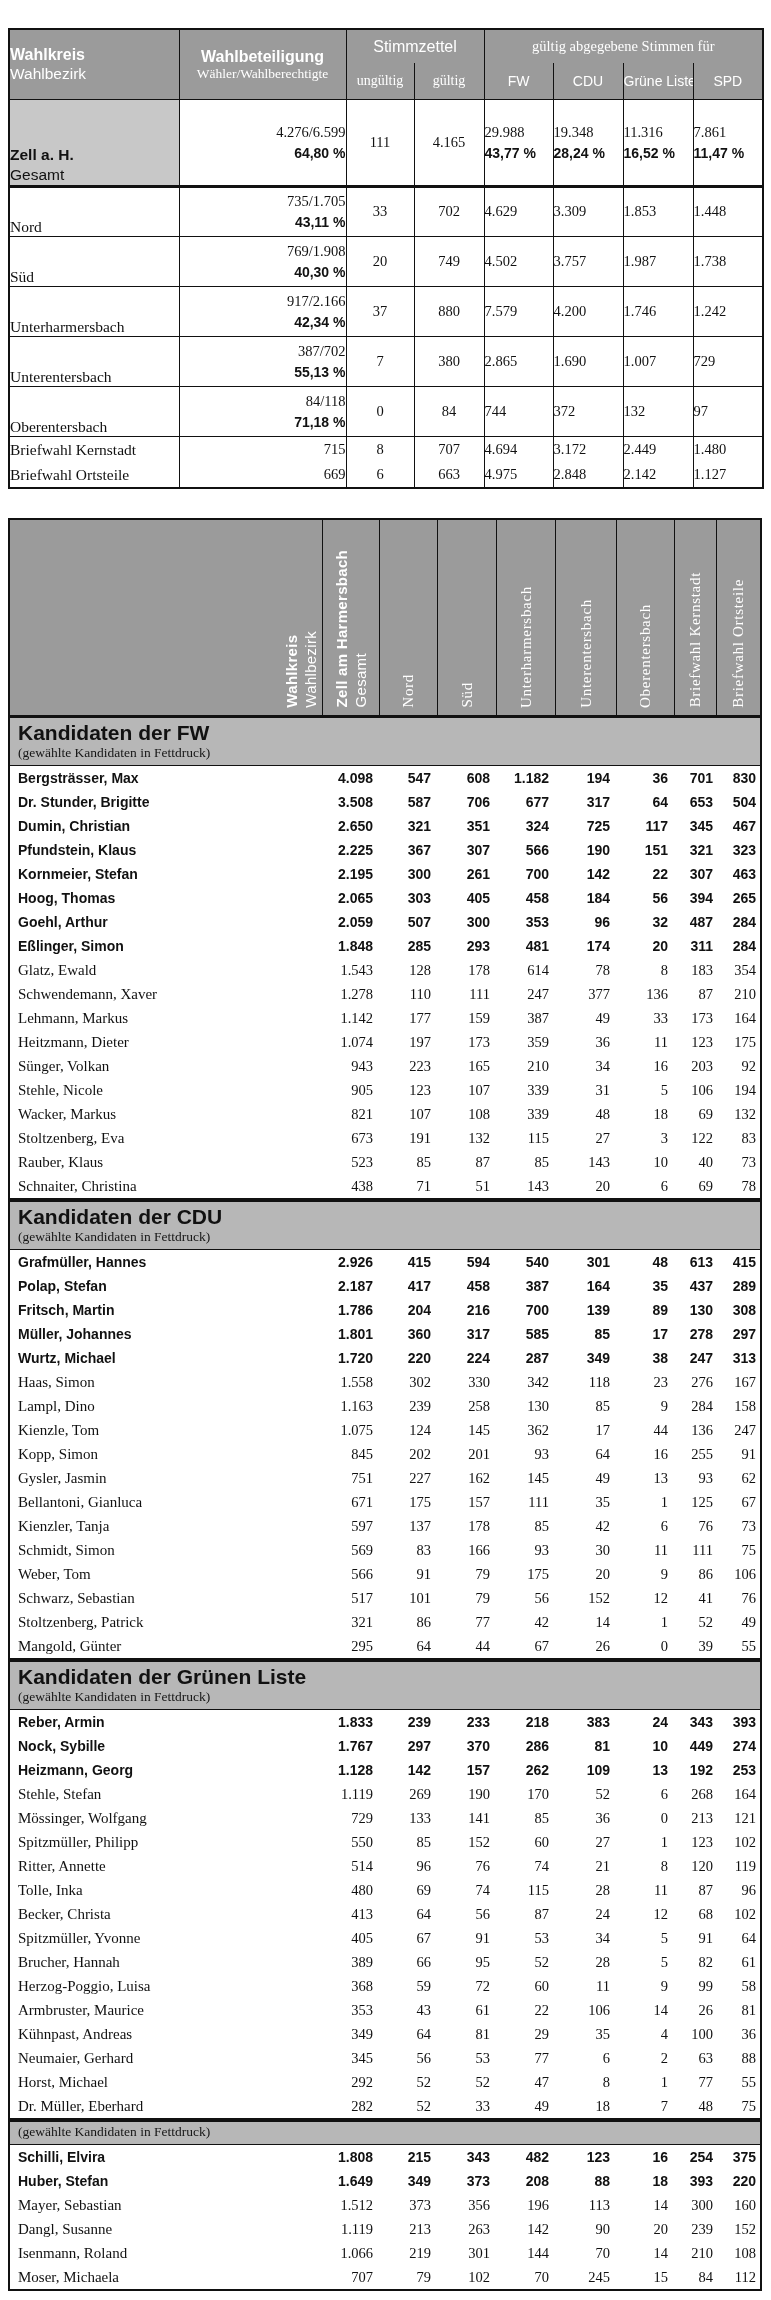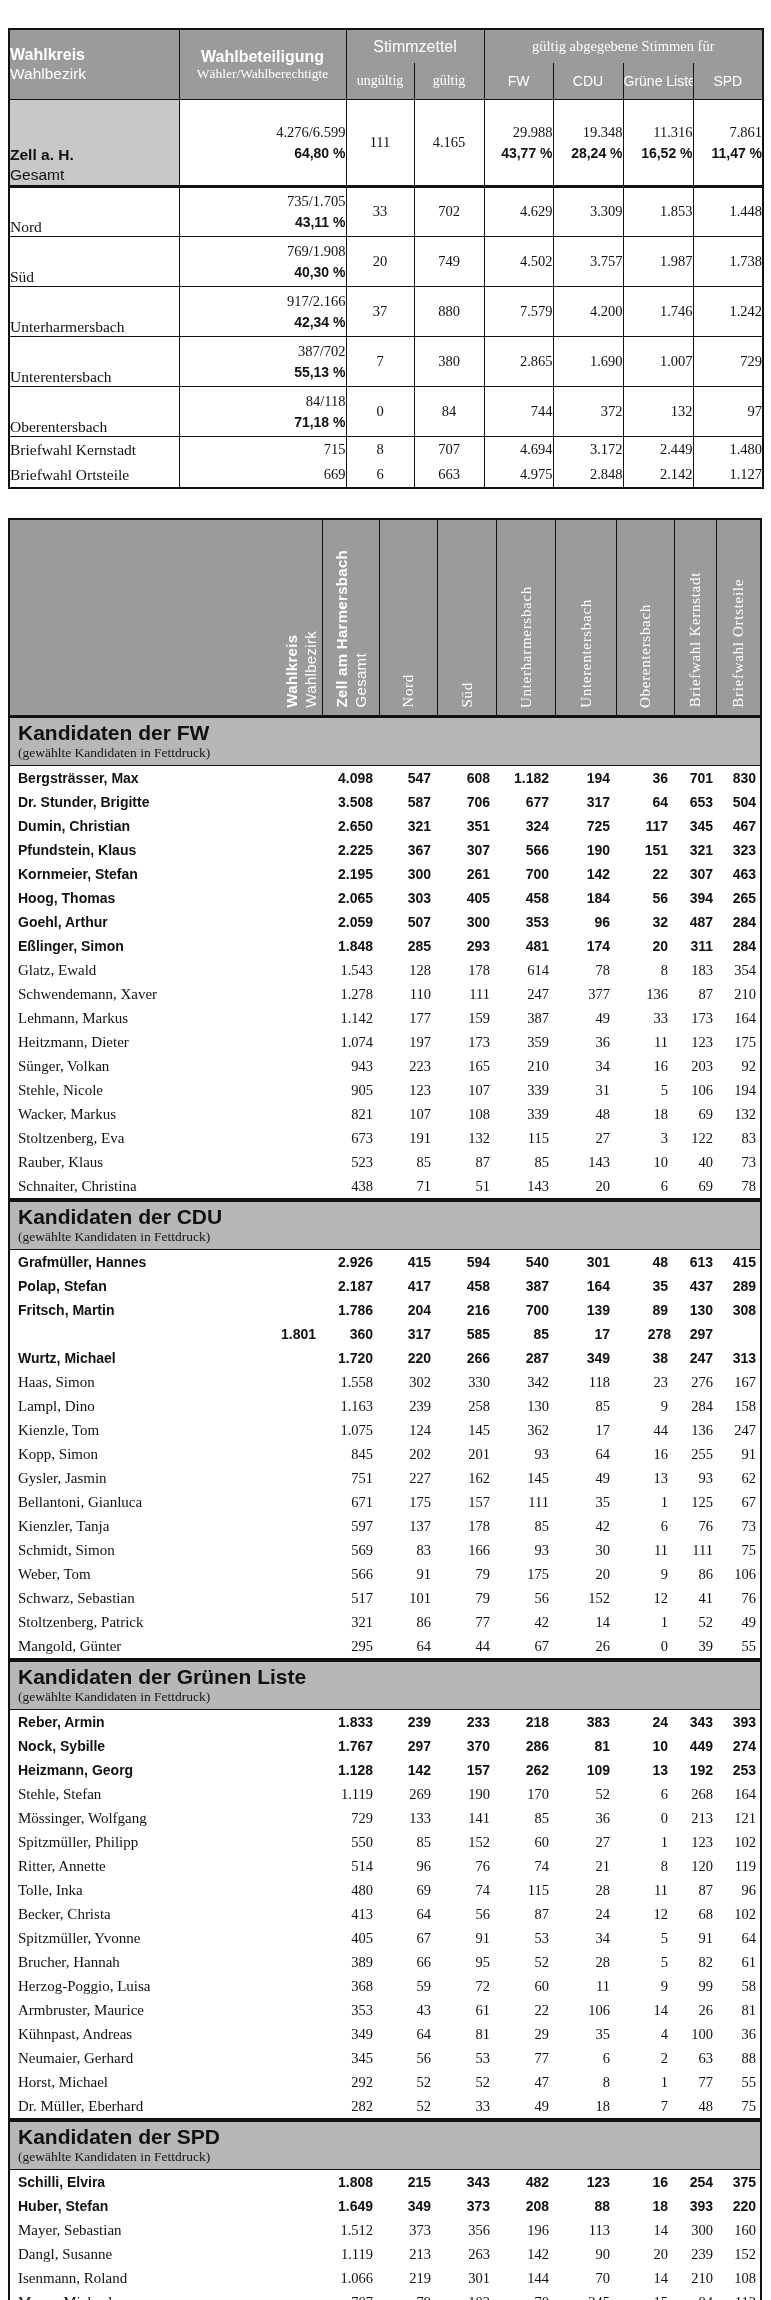--- a/index.html
+++ b/index.html
@@ -27,21 +27,21 @@
   .c-label{text-align:left;vertical-align:bottom;padding:0 0 5px 7px;font-size:15.5px;}
   .c-label.mid{vertical-align:middle;padding-bottom:0;}
   .hl-bg{background:var(--hl);}
   .lbl-b{font-family:"Liberation Sans",sans-serif;font-weight:bold;font-size:15.5px;line-height:20px;margin-top:45px;}
   .lbl-r{font-family:"Liberation Sans",sans-serif;font-size:15.5px;line-height:20px;}
   .lbl-serif{font-size:15.5px;}
   .c-wb{text-align:right;vertical-align:middle;padding-right:6px;}
   .num{font-size:14.5px;line-height:21px;}
   .pct{font-family:"Liberation Sans",sans-serif;font-weight:bold;font-size:14px;line-height:20px;}
   .c-mid{text-align:center;vertical-align:middle;font-size:14.5px;}
-  .c-vote{text-align:right;vertical-align:middle;padding-right:5px;font-size:14.5px;}
+  .c-vote{text-align:left;vertical-align:middle;padding-right:5px;font-size:14.5px;}
   tr.hl td{border-bottom:3px solid #111;}
   .bw-row{height:54px;}
   .bwline{line-height:25px;}
   .bw .lbl-serif{line-height:25px;}
 
   
   .t2{width:754px;box-sizing:border-box;border:2.5px solid #111;margin-top:29px;background:#fff;
       --t2cols:312px 57px 58px 59px 59px 61px 58px 42px 43px;}
   .t2-header{display:grid;grid-template-columns:var(--t2cols);height:195px;background:var(--hdr);
              border-bottom:3px solid #111;}
@@ -531,34 +531,35 @@
               <div class="cval">1.786</div>
               <div class="cval">204</div>
               <div class="cval">216</div>
               <div class="cval">700</div>
               <div class="cval">139</div>
               <div class="cval">89</div>
               <div class="cval tight">130</div>
               <div class="cval tight">308</div>
             </div>
             <div class="g-row crow elected">
+              <div class="cname">Müller, Johannes</div>
               <div class="cval">1.801</div>
               <div class="cval">360</div>
               <div class="cval">317</div>
               <div class="cval">585</div>
               <div class="cval">85</div>
               <div class="cval">17</div>
               <div class="cval tight">278</div>
               <div class="cval tight">297</div>
             </div>
             <div class="g-row crow elected">
               <div class="cname">Wurtz, Michael</div>
               <div class="cval">1.720</div>
               <div class="cval">220</div>
-              <div class="cval">266</div>
+              <div class="cval">224</div>
               <div class="cval">287</div>
               <div class="cval">349</div>
               <div class="cval">38</div>
               <div class="cval tight">247</div>
               <div class="cval tight">313</div>
             </div>
             <div class="g-row crow">
               <div class="cname">Haas, Simon</div>
               <div class="cval">1.558</div>
               <div class="cval">302</div>
@@ -879,21 +880,20 @@
               <div class="cval">33</div>
               <div class="cval">49</div>
               <div class="cval">18</div>
               <div class="cval">7</div>
               <div class="cval tight">48</div>
               <div class="cval tight">75</div>
             </div>
           </section>
           <section class="section">
             <div class="bar">
-              <div class="bar-title">Kandidaten der SPD</div>
               <div class="bar-sub">(gewählte Kandidaten in Fettdruck)</div>
             </div>
             <div class="g-row crow elected">
               <div class="cname">Schilli, Elvira</div>
               <div class="cval">1.808</div>
               <div class="cval">215</div>
               <div class="cval">343</div>
               <div class="cval">482</div>
               <div class="cval">123</div>
               <div class="cval">16</div>

